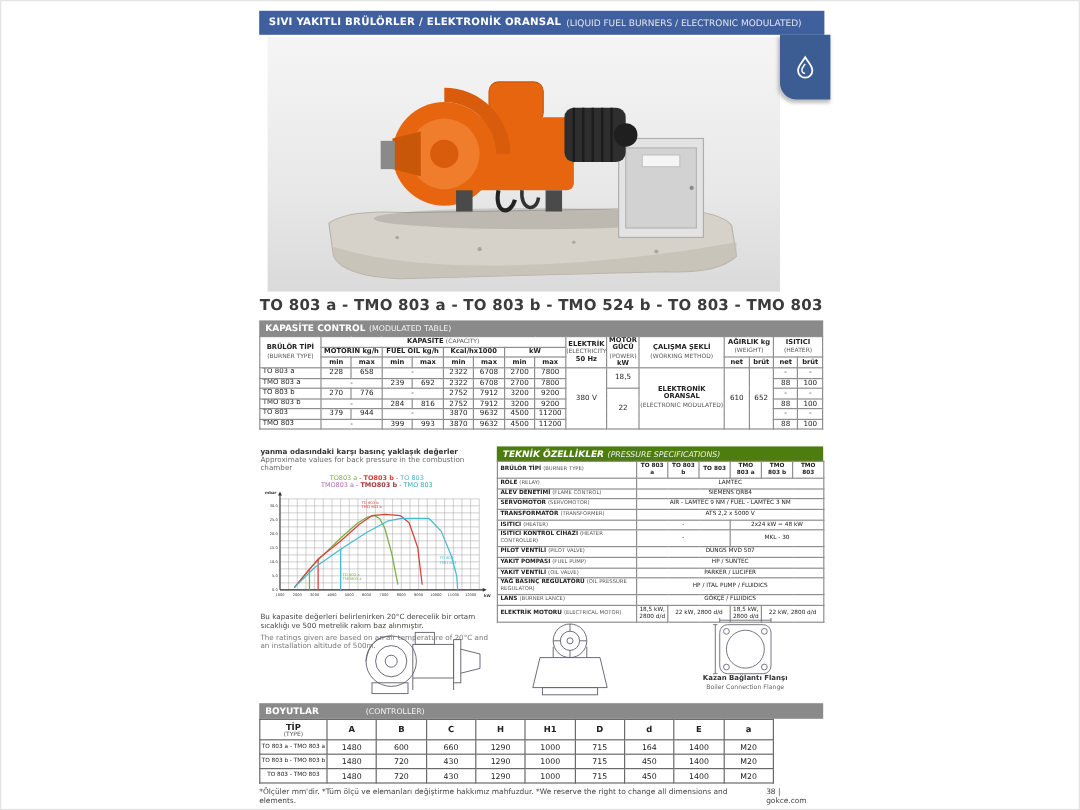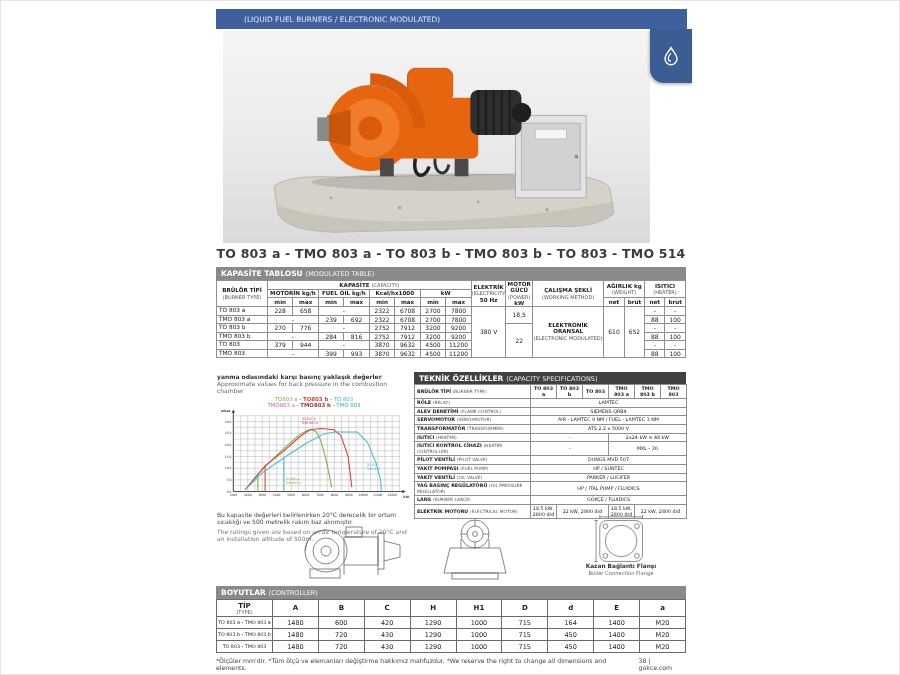--- a/index.html
+++ b/index.html
@@ -2,21 +2,21 @@
 <html><head>
 <meta charset="utf-8">
 <style>
   *{margin:0;padding:0;box-sizing:border-box}
   body{margin:0;background:#fff}
   .page{position:relative;width:900px;height:675px;background:#fff;overflow:hidden;
         font-family:"DejaVu Sans","Liberation Sans",sans-serif;border:1px solid #e4e4e4}
   .hbar{position:absolute;left:215px;top:8px;width:471px;height:20px;color:#fff;
         display:flex;align-items:center;padding:0 8px}
   .hbar .t1{font-size:8.5px;font-weight:bold;letter-spacing:.2px;white-space:nowrap}
-  .hbar .t2{font-size:7.5px;margin-left:20px;opacity:.85;white-space:nowrap}
+  .hbar .t2{font-size:7.5px;margin-left:4px;opacity:.85;white-space:nowrap}
   .tab{position:absolute;left:649px;top:28px;width:42px;height:54px;border-radius:0 0 0 14px;
        display:flex;align-items:center;justify-content:center;box-shadow:-1px 2px 3px rgba(0,0,0,.25)}
   .photo{position:absolute;left:222px;top:30px;width:427px;height:212px;
          background:linear-gradient(180deg,#f5f5f5,#e8e8e8 60%,#dadada)}
   .models{position:absolute;left:215px;top:245px;width:470px;text-align:center;
           font-size:12.5px;font-weight:bold;color:#3c3c3c;letter-spacing:.2px}
   .sbar{position:absolute;height:13px;color:#fff;display:flex;align-items:center;padding:0 5px}
   .sbar .b1{font-size:7.5px;font-weight:bold}
   .sbar .b2{font-size:6.5px;margin-left:3px;opacity:.9}
   #capbar{left:215px;top:266px;width:470px}
@@ -26,21 +26,21 @@
   .cap{position:absolute;left:215px;top:279px;width:470px;table-layout:fixed}
   .cap td{border:1px solid #8f8f8f;text-align:center;font-size:6px;line-height:7.5px;color:#222;padding:0;overflow:hidden}
   .cap .hd{font-weight:bold;font-size:5.6px;line-height:6.3px}
   .cap .sub{font-weight:normal;font-size:5px;color:#555}
   .cap .typ{text-align:left;padding-left:2px;font-size:5.8px}
   .tech{position:absolute;left:413px;top:383px;width:272px;table-layout:fixed}
   .tech td{border:1px solid #8f8f8f;font-size:4.8px;line-height:5.6px;color:#222;text-align:center;padding:1px 1px}
   .tech td.lbl{text-align:left;padding-left:2px;font-weight:bold}
   .tech .len{font-weight:normal;color:#555;font-size:4.4px}
   .tech .ch{font-weight:bold}
-  .dim{position:absolute;left:215px;top:598px;width:470px;table-layout:fixed}
+  .dim{position:absolute;left:215px;top:598px;width:429px;table-layout:fixed}
   .dim td{border:1px solid #6a6a6a;text-align:center;font-size:6.5px;color:#222;height:12px}
   .dim .hrow td{font-weight:bold;font-size:7px;height:17px}
   .dim .hsub{font-weight:normal;font-size:5px;color:#555;display:block;line-height:5px}
   .dim .tcell{font-size:4.8px}
   .chartwrap{position:absolute;left:216px;top:372px;width:194px}
   .n1{font-size:6px;font-weight:bold;color:#333}
   .n2{font-size:6px;color:#666}
   .legend{text-align:center;font-size:5.4px;margin-top:2px;line-height:6.4px}
   .legend .b{font-weight:bold}
   .legend .sep{color:#555}
@@ -52,20 +52,21 @@
   .flcap .c1{font-size:5.8px;font-weight:bold;color:#333;line-height:6.5px}
   .flcap .c2{font-size:5.2px;color:#666;line-height:6px}
   .footer{position:absolute;left:215px;top:656px;width:470px;display:flex;justify-content:space-between;font-size:6.2px;color:#444}
 </style>
 </head>
 <body>
 
 <div class="page">
 
   <div class="hbar" style="background: rgb(63, 95, 158);">
+    <span class="t1">SIVI YAKITLI BRÜLÖRLER / ELEKTRONİK ORANSAL</span>
     <span class="t2">(LIQUID FUEL BURNERS / ELECTRONIC MODULATED)</span>
   </div>
 
   <div class="photo">
     <svg viewBox="0 0 435 212" width="427" height="212">
       <path d="M52 156 Q68 144 118 147 L338 143 Q386 146 394 158 L398 184 Q382 199 338 197 L112 203 Q64 201 56 184 Z" fill="#d7d2c9" stroke="#b9b4aa" stroke-width="1"></path>
       <path d="M56 184 Q64 201 112 203 L338 197 Q382 199 398 184 L398 172 Q300 190 200 192 Q110 193 56 176 Z" fill="#c3beb4" opacity="0.7"></path>
       <circle cx="110" cy="168" r="1.5" fill="#aba69c"></circle>
         <circle cx="180" cy="178" r="1.8" fill="#aba69c"></circle>
       <circle cx="260" cy="172" r="1.4" fill="#aba69c"></circle>
@@ -93,24 +94,24 @@
     </svg>
   </div>
 
   <div class="tab" style="background: rgb(60, 92, 148);">
     <svg viewBox="0 0 24 24" width="22" height="26">
       <path d="M12 3 C9 8 5.5 10.5 5.5 15 a6.5 6.5 0 0 0 13 0 C18.5 10.5 15 8 12 3 Z" fill="none" stroke="#fff" stroke-width="1.6"></path>
       <path d="M12 9 C10.5 11 9 12.2 9 14.6 a3 3 0 0 0 3 3" fill="none" stroke="#fff" stroke-width="1.3"></path>
     </svg>
   </div>
 
-  <div class="models">TO 803 a - TMO 803 a - TO 803 b - TMO 803 b - TO 803 - TMO 514</div>
+  <div class="models">TO 803 a - TMO 803 a - TO 803 b - TMO 524 b - TO 803 - TMO 803</div>
 
   <div class="sbar" id="capbar" style="background: rgb(138, 138, 138);">
-    <span class="b1">KAPASİTE TABLOSU</span>
+    <span class="b1">KAPASİTE CONTROL</span>
     <span class="b2">(MODULATED TABLE)</span>
   </div>
 
   <table class="cap">
     <colgroup>
       <col style="width:50px">
         <col style="width:25px">
         <col style="width:25px">
         <col style="width:25px">
         <col style="width:25px">
@@ -348,23 +349,23 @@
         <text x="87.70434782608696" y="15.132307692307691" font-size="3.3" fill="#d9403a">TMO 803 b</text>
         <polyline points="29.8,83.6 47.1,66.6 69.7,50.8 92.2,36.2 110.3,26.4 122.3,24.0 146.4,24.0 156.9,35.0 165.9,56.8 170.4,73.8 171.2,85.3" fill="none" stroke="#45bcd4" stroke-width="1.1" stroke-linejoin="round" stroke-linecap="round"></polyline>
         <line x1="69.65217391304348" y1="86" x2="69.65217391304348" y2="50.753846153846155" stroke="#45bcd4" stroke-width="1.1"></line>
         <text x="155.4" y="59.261538461538464" font-size="3.3" fill="#45bcd4">TO 803</text>
         <text x="155.4" y="63.261538461538464" font-size="3.3" fill="#45bcd4">TMO 803</text>
       </svg>
     <p class="cfoot1">Bu kapasite değerleri belirlenirken 20°C derecelik bir ortam sıcaklığı ve 500 metrelik rakım baz alınmıştır.</p>
     <p class="cfoot2">The ratings given are based on an air temperature of 20°C and an installation altitude of 500m.</p>
   </div>
 
-  <div class="sbar" id="techbar" style="background: #404040;">
+  <div class="sbar" id="techbar" style="background: #4d7c0f; font-style: italic;">
     <span class="b1">TEKNİK ÖZELLİKLER</span>
-    <span class="b2">(CAPACITY SPECIFICATIONS)</span>
+    <span class="b2">(PRESSURE SPECIFICATIONS)</span>
   </div>
   <table class="tech">
     <colgroup>
       <col style="width:116px">
         <col style="width:26px">
         <col style="width:26px">
         <col style="width:26px">
         <col style="width:26px">
         <col style="width:26px">
         <col style="width:26px">
@@ -465,21 +466,21 @@
       <circle cx="20" cy="44" r="2.6"></circle>
         <circle cx="54" cy="44" r="2.6"></circle>
       <path d="M14 2 H60 M14 0 V4 M60 0 V4 M10 6 V50 M8 6 H12 M8 50 H12"></path>
     </svg>
     <div class="flcap">
       <div class="c1">Kazan Bağlantı Flanşı</div>
       <div class="c2">Boiler Connection Flange</div>
     </div>
   </div>
 
-  <div class="sbar" id="dimbar" style="background: rgb(138, 138, 138);">
+  <div class="sbar" id="dimbar" style="background: rgb(138, 138, 138); gap: 36px;">
     <span class="b1">BOYUTLAR</span>
     <span class="b2">(CONTROLLER)</span>
   </div>
   <table class="dim">
     <colgroup>
       <col style="width:56px">
         <col>
         <col>
         <col>
         <col>
@@ -499,21 +500,21 @@
       <td>H1</td>
       <td>D</td>
       <td>d</td>
       <td>E</td>
       <td>a</td>
     </tr>
     <tr>
       <td class="tcell">TO 803 a - TMO 803 a</td>
       <td>1480</td>
       <td>600</td>
-      <td>420</td>
+      <td>660</td>
       <td>1290</td>
       <td>1000</td>
       <td>715</td>
       <td>164</td>
       <td>1400</td>
       <td>M20</td>
     </tr>
     <tr>
       <td class="tcell">TO 803 b - TMO 803 b</td>
       <td>1480</td>

